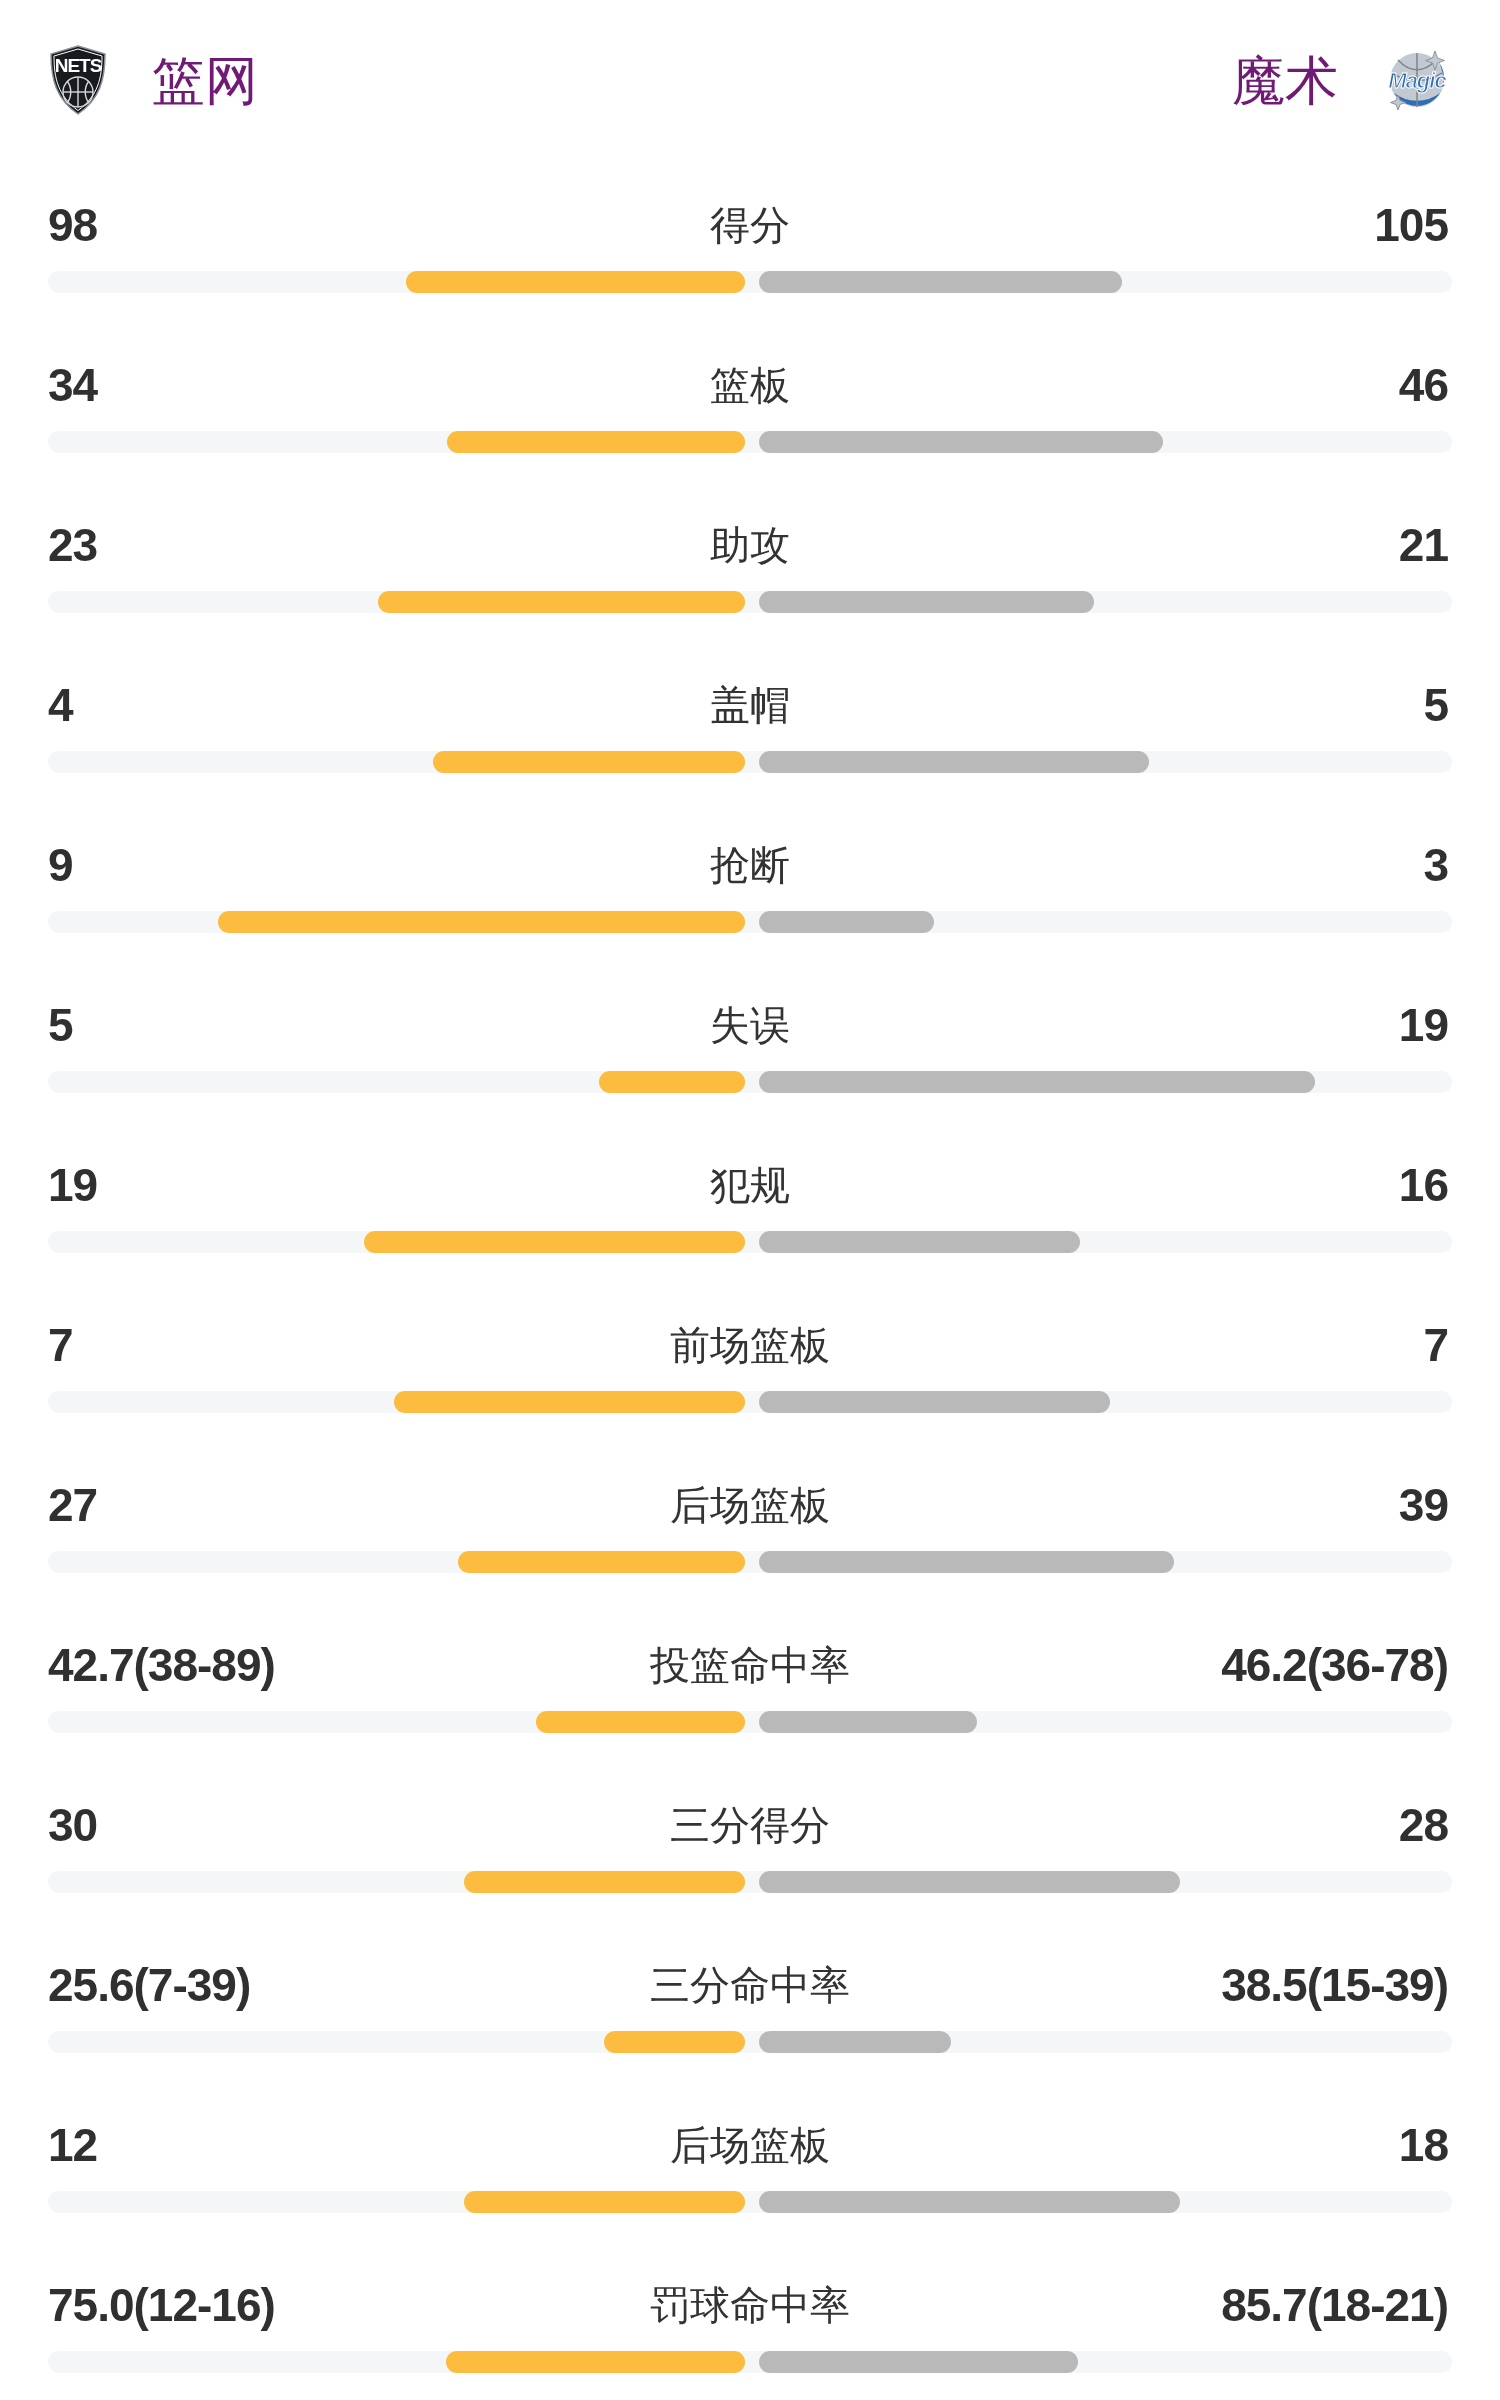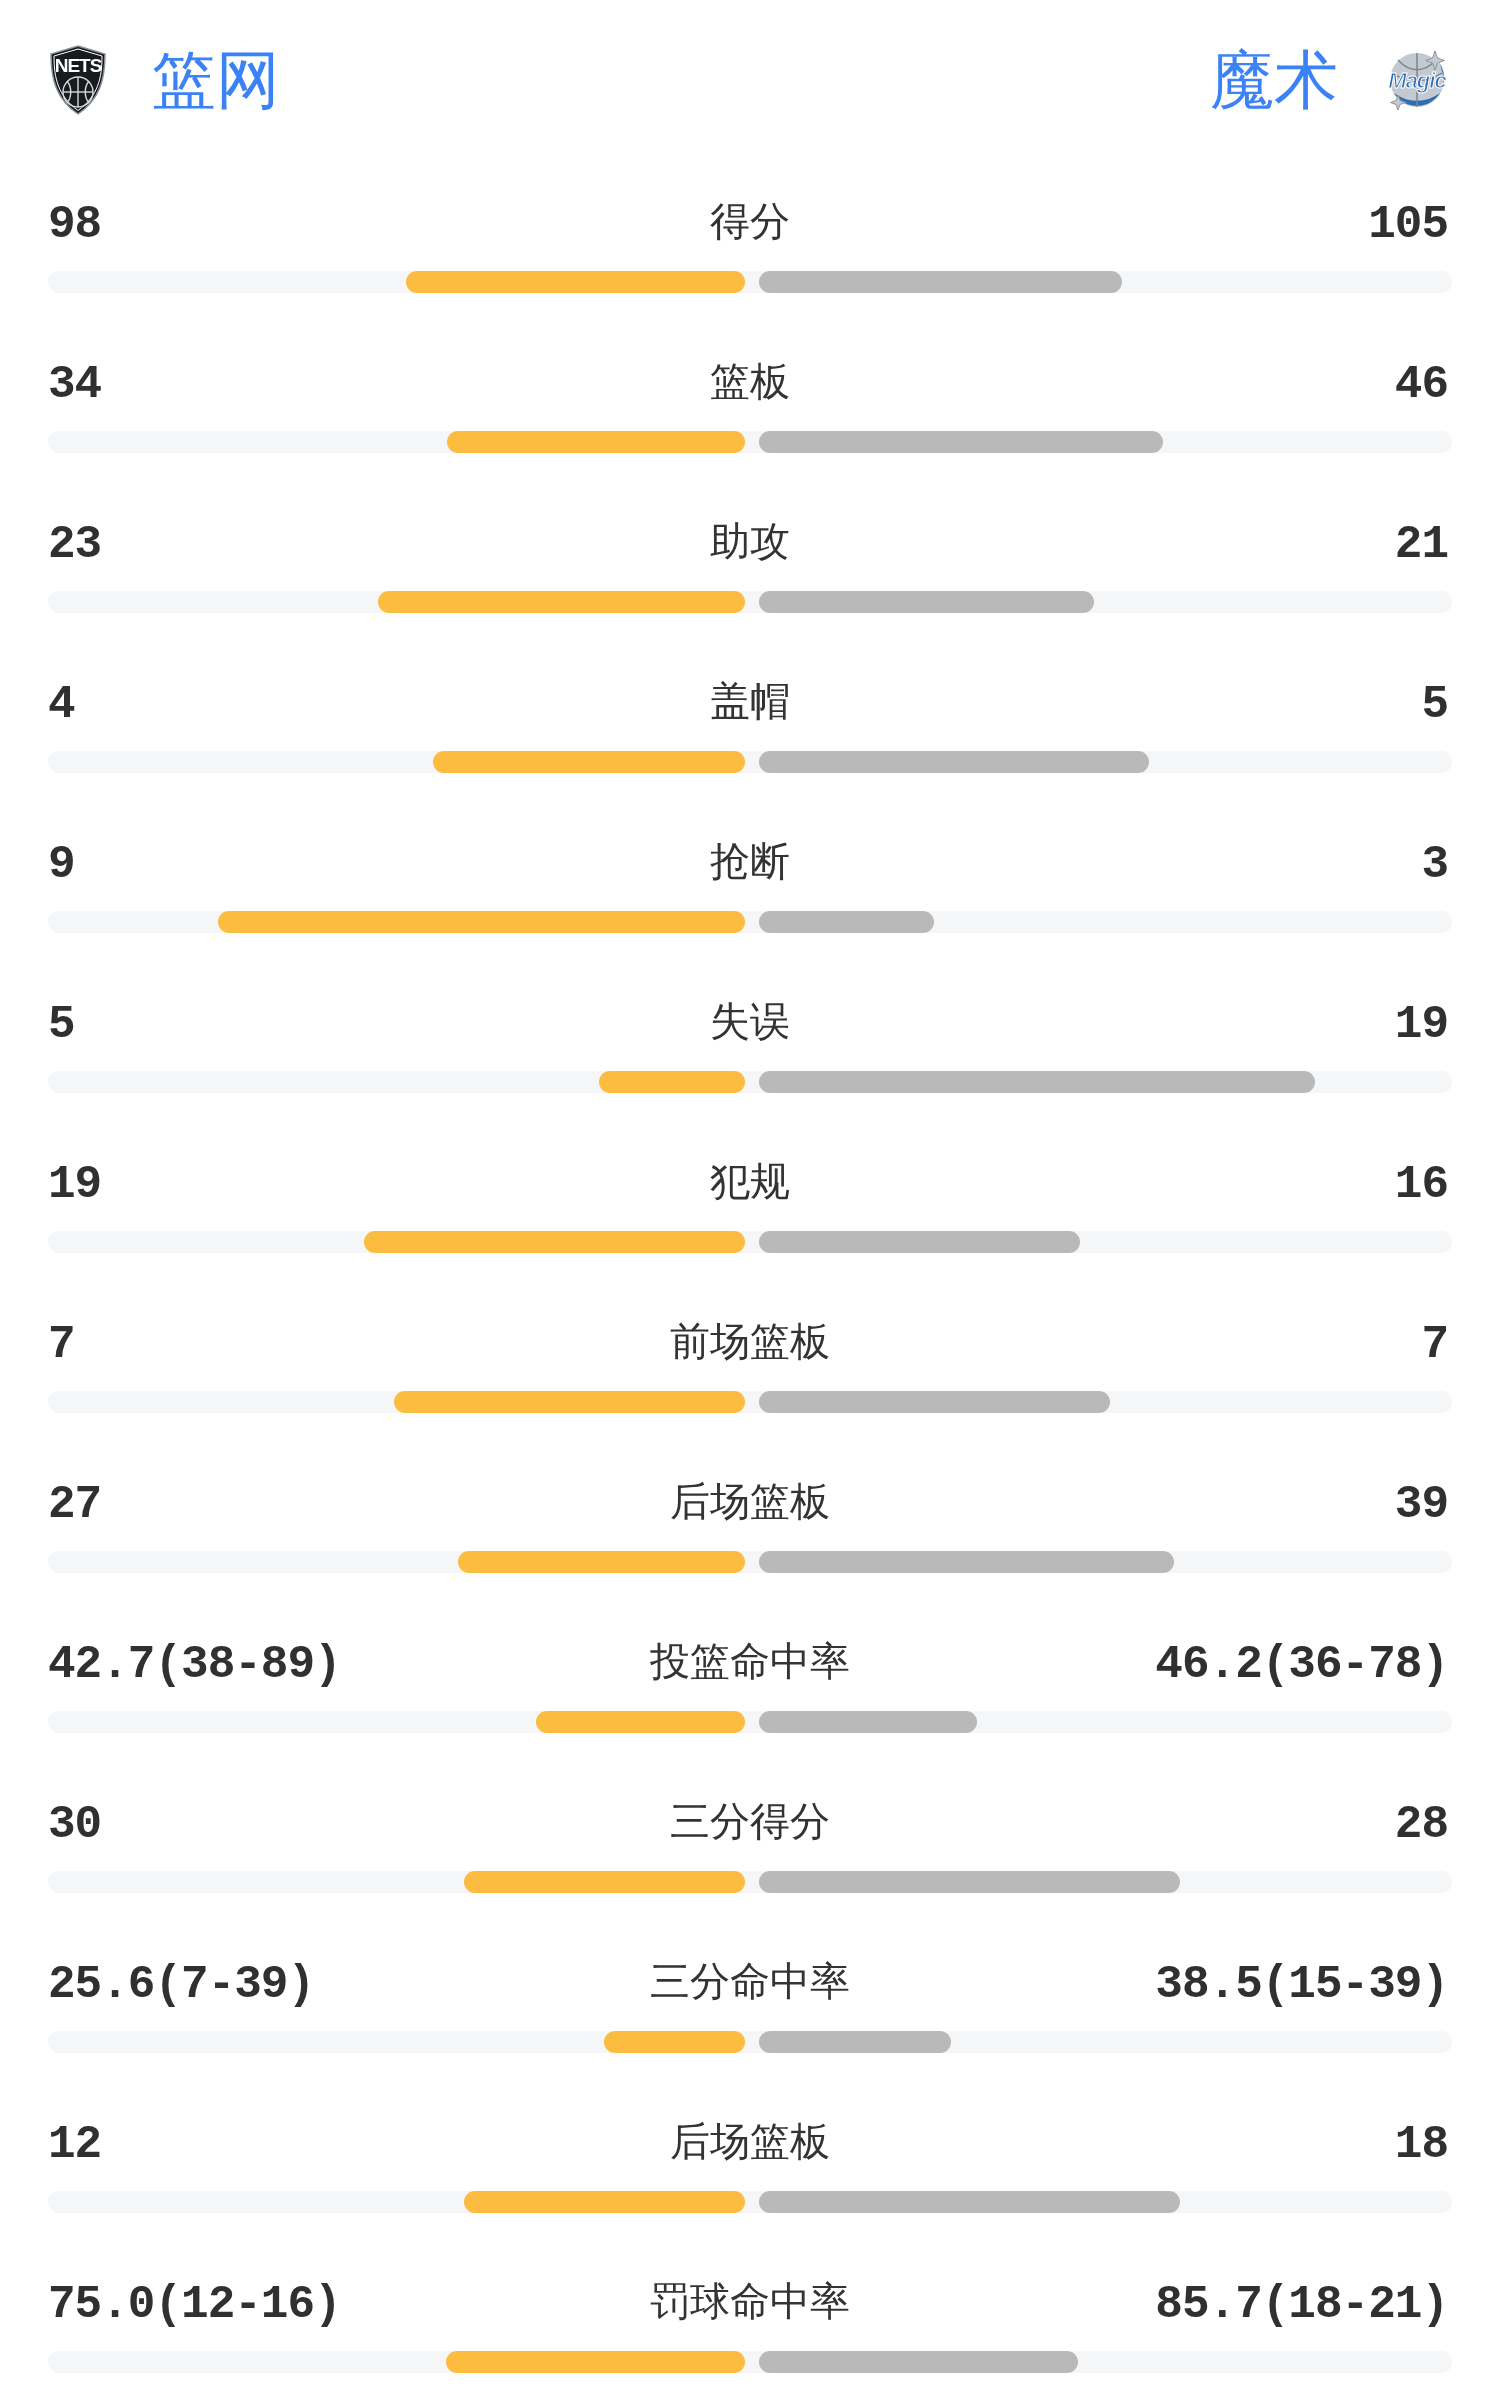--- a/index.html
+++ b/index.html
@@ -13,30 +13,30 @@
   
   .header{
     height:160px;
     padding:0 48px;
     display:flex;
     align-items:center;
     justify-content:space-between;
   }
   .team{display:flex;align-items:center;gap:44px;}
   .team-name{
-    font-size:64px;
+    font-size:53px;
     font-weight:500;
-    color:#3b82f6;
+    color:#701a75;
     line-height:1;
   }
   .logo{display:block;}
   
   .rows{margin:0 48px;}
   .row{position:relative;height:160px;}
-  .vals{position:absolute;top:42px;left:0;right:0;height:46px;font-family:Liberation Mono, monospace;}
+  .vals{position:absolute;top:42px;left:0;right:0;height:46px;}
   .val{
     position:absolute;top:0;
     font-size:46px;font-weight:700;
     letter-spacing:-1px;
     line-height:46px;color:#303030;
     white-space:nowrap;
   }
   .val.left{left:0;}
   .val.right{right:4px;}
   .lbl{

